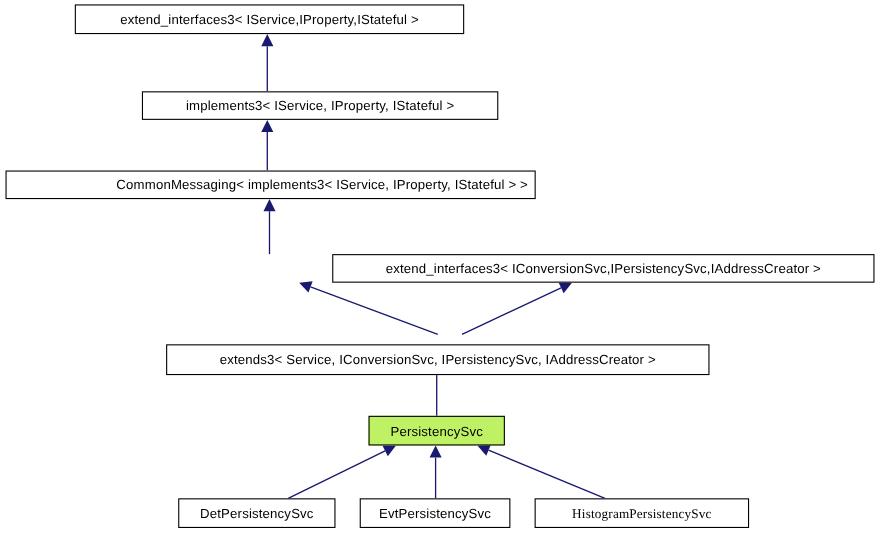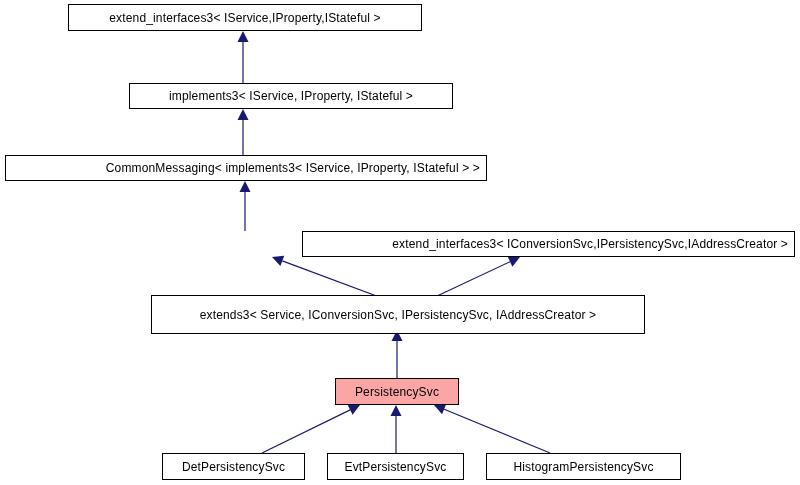--- a/index.html
+++ b/index.html
@@ -33,21 +33,21 @@
     font-size: 12px;
     line-height: 1;
     display: flex;
     align-items: center;
     justify-content: center;
     white-space: nowrap;
     letter-spacing: 0.15px;
     z-index: 2;
   }
   .node.highlight {
-    background: #fca5a5;
+    background: #bef264;
   }
   .node-label {
     display: block;
     padding: 0 6px;
   }
 </style>
 </head>
 <body>
 
 <div id="diagram">
@@ -91,31 +91,31 @@
     </svg>
 <div class="node" style="left: 68px; top: 4px; width: 354px; height: 27px;">
       <span class="node-label">extend_interfaces3&lt; IService,IProperty,IStateful &gt;</span>
     </div>
     <div class="node" style="left: 81px; top: 83px; width: 324px; height: 26px; margin-left: 48px;">
       <span class="node-label">implements3&lt; IService, IProperty, IStateful &gt;</span>
     </div>
     <div class="node" style="left: 5px; top: 155px; width: 482px; height: 26px; justify-content: flex-end;">
       <span class="node-label">CommonMessaging&lt; implements3&lt; IService, IProperty, IStateful &gt; &gt;</span>
     </div>
-    <div class="node" style="left: 302px; top: 231px; width: 493px; height: 26px; justify-content: flex-end;">
+    <div class="node" style="left: 302px; top: 231px; width: 493px; height: 26px;">
       <span class="node-label">extend_interfaces3&lt; IConversionSvc,IPersistencySvc,IAddressCreator &gt;</span>
     </div>
-    <div class="node" style="left: 151px; top: 295px; width: 494px; height: 39px;">
+    <div class="node" style="left: 151px; top: 313px; width: 494px; height: 28px;">
       <span class="node-label">extends3&lt; Service, IConversionSvc, IPersistencySvc, IAddressCreator &gt;</span>
     </div>
     <div class="node highlight" style="left: 335px; top: 378px; width: 124px; height: 27px;">
       <span class="node-label">PersistencySvc</span>
     </div>
     <div class="node" style="left: 327px; top: 453px; width: 137px; height: 27px;">
       <span class="node-label">EvtPersistencySvc</span>
     </div>
     <div class="node" style="left: 162px; top: 453px; width: 143px; height: 27px;">
       <span class="node-label">DetPersistencySvc</span>
     </div>
-    <div class="node" style="left: 486px; top: 453px; width: 195px; height: 27px;">
+    <div class="node" style="left: 486px; top: 453px; width: 195px; height: 27px; font-family: Liberation Serif, serif;">
       <span class="node-label">HistogramPersistencySvc</span>
     </div>
   </div>
 
 </body></html>

